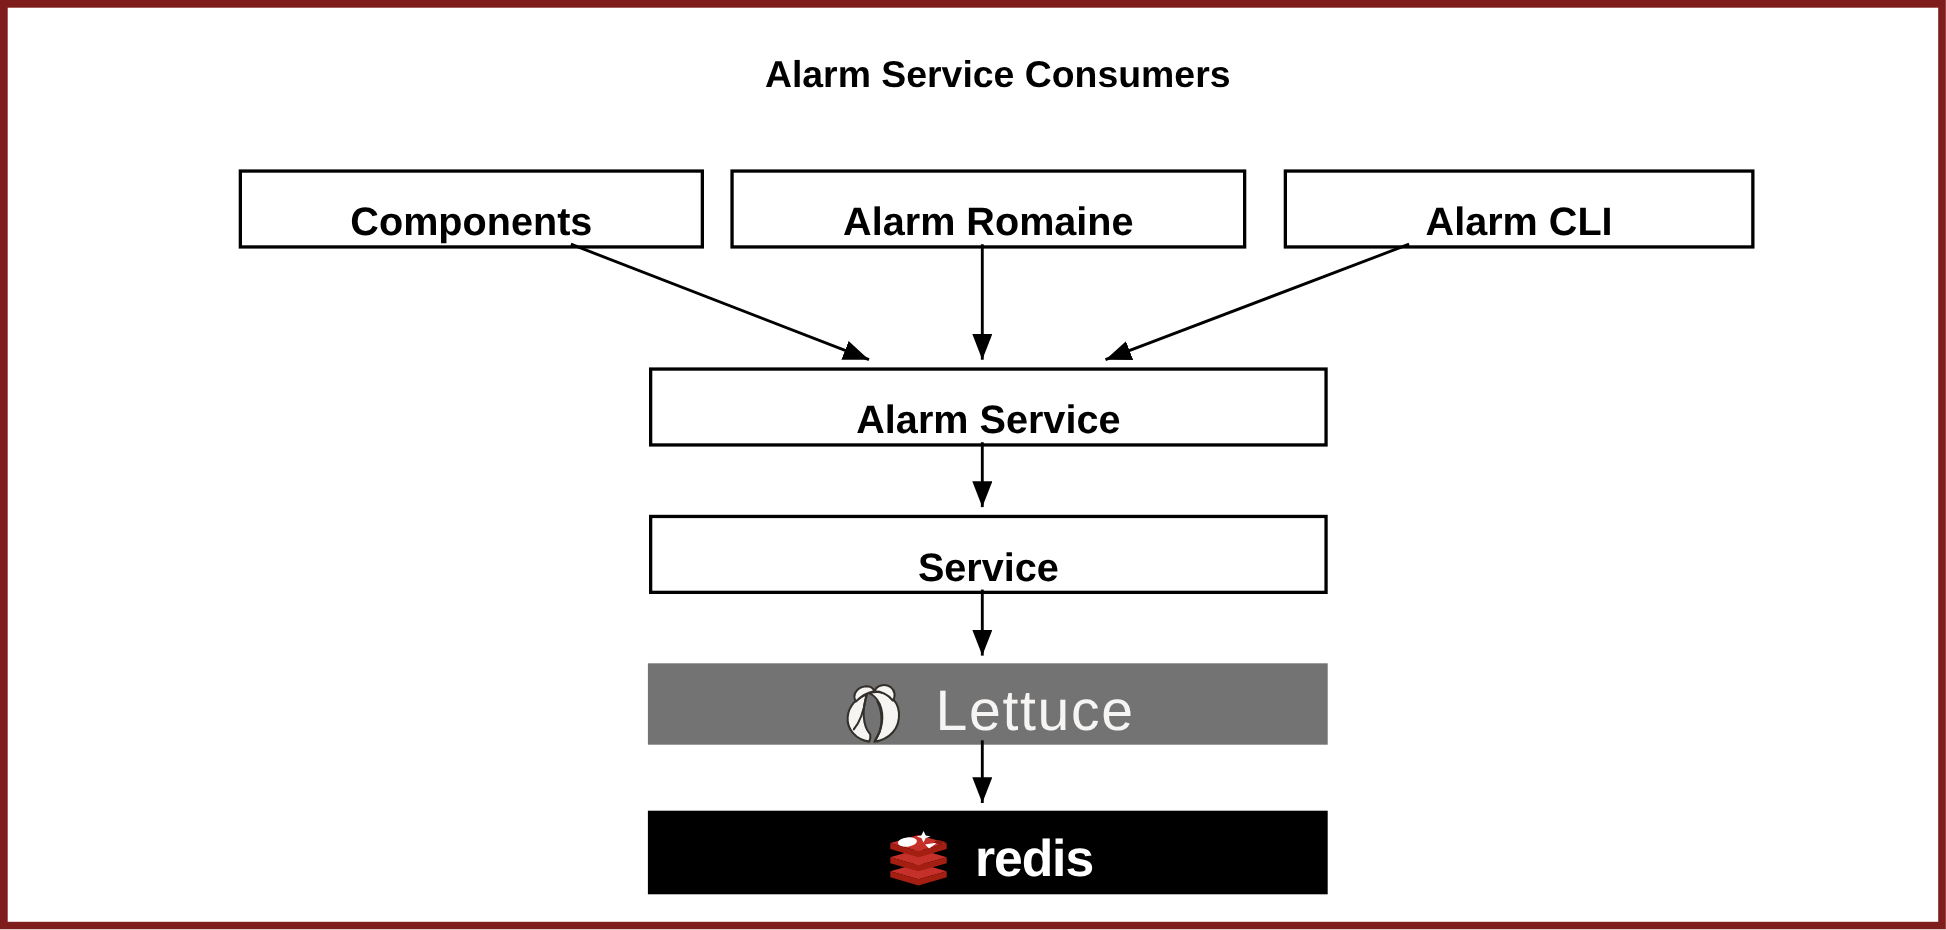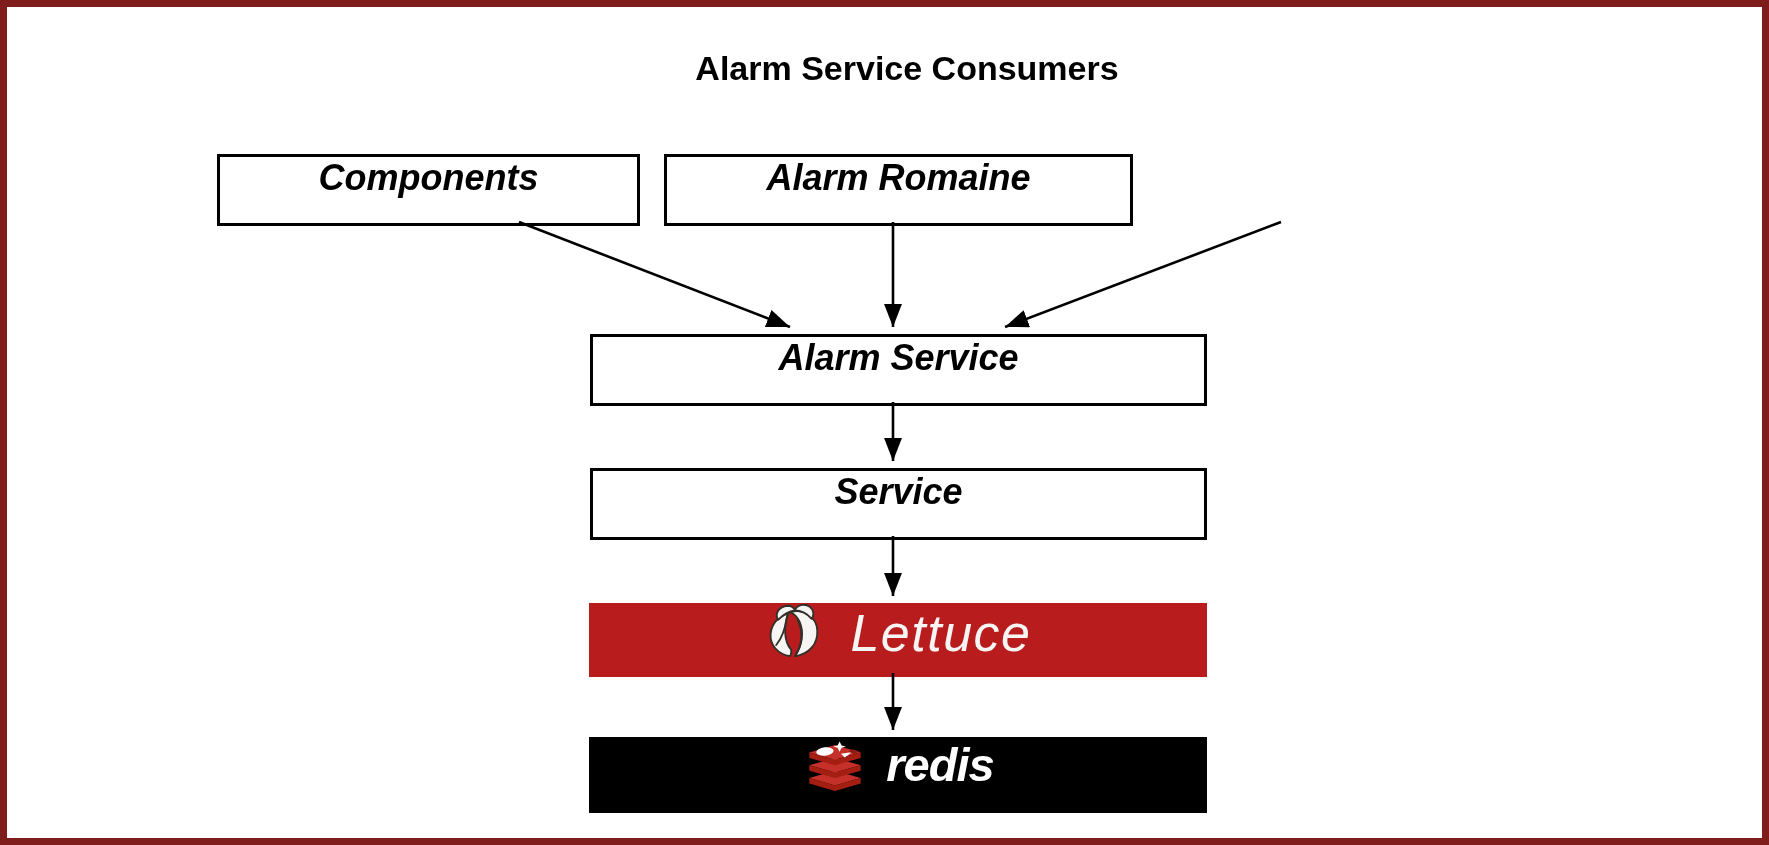--- a/index.html
+++ b/index.html
@@ -22,37 +22,36 @@
     font-weight: bold;
     color: #000000;
     white-space: nowrap;
   }
   .node {
     position: absolute;
     box-sizing: border-box;
     background: #ffffff;
     border: 3px solid #000000;
     display: flex;
-    align-items: flex-start;
+    align-items: flex-end;
     justify-content: center;
     font-size: 36px;
     font-weight: bold;
     color: #000000;
     white-space: nowrap;
-    font-style: italic;
   }
   .node--components   { left: 210px;  top: 147px; width: 423px; height: 72px; }
   .node--alarm-server { left: 657px;  top: 147px; width: 469px; height: 72px; }
   .node--alarm-cli    { left: 1160px; top: 147px; width: 428px; height: 72px; }
   .node--alarm-service{ left: 583px;  top: 327px; width: 617px; height: 72px; }
   .node--romaine      { left: 583px;  top: 461px; width: 617px; height: 72px; }
   .node--lettuce {
     left: 582px; top: 596px; width: 618px; height: 74px;
     border: none;
-    background: #b91c1c;
+    background: #737373;
     color: #fafafa;
     gap: 28px;
   }
   .node--redis {
     left: 582px; top: 730px; width: 618px; height: 76px;
     border: none;
     background: #000000;
     color: #ffffff;
     gap: 18px;
   }
@@ -85,20 +84,23 @@
   <div class="diagram-title">Alarm Service Consumers</div>
 
   <div class="node node--components">
     <span>Components</span>
   </div>
 
   <div class="node node--alarm-server">
     <span>Alarm Romaine</span>
   </div>
 
+  <div class="node node--alarm-cli">
+    <span>Alarm CLI</span>
+  </div>
 
   <div class="node node--alarm-service">
     <span>Alarm Service</span>
   </div>
 
   <div class="node node--romaine">
     <span>Service</span>
   </div>
 
   <div class="node node--lettuce">

